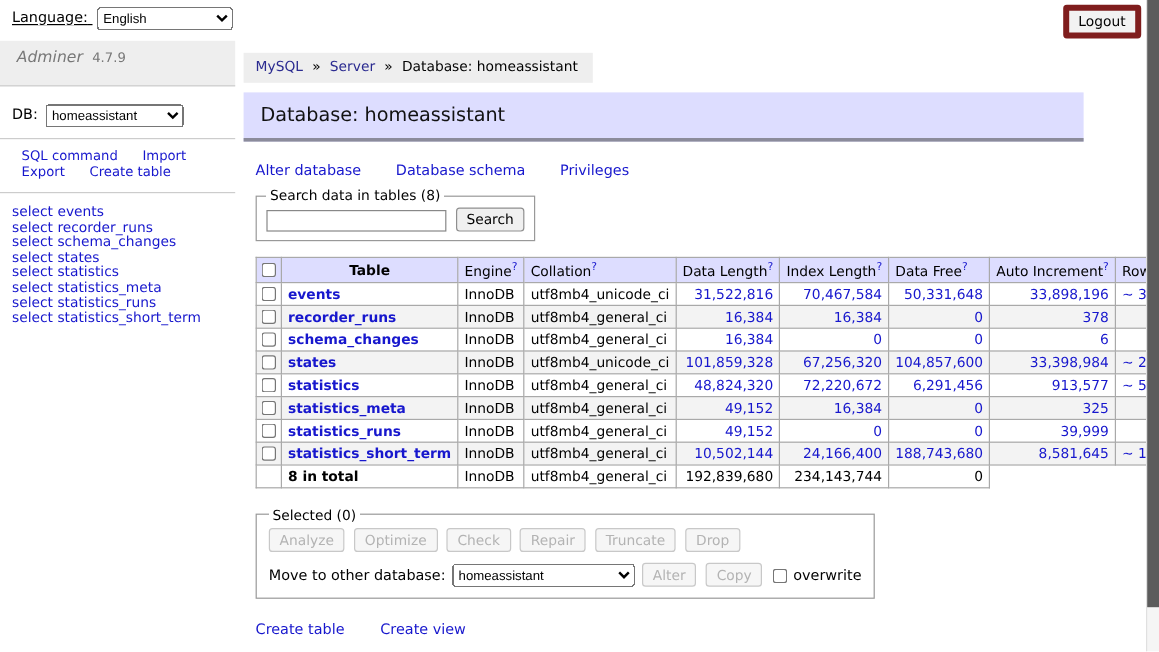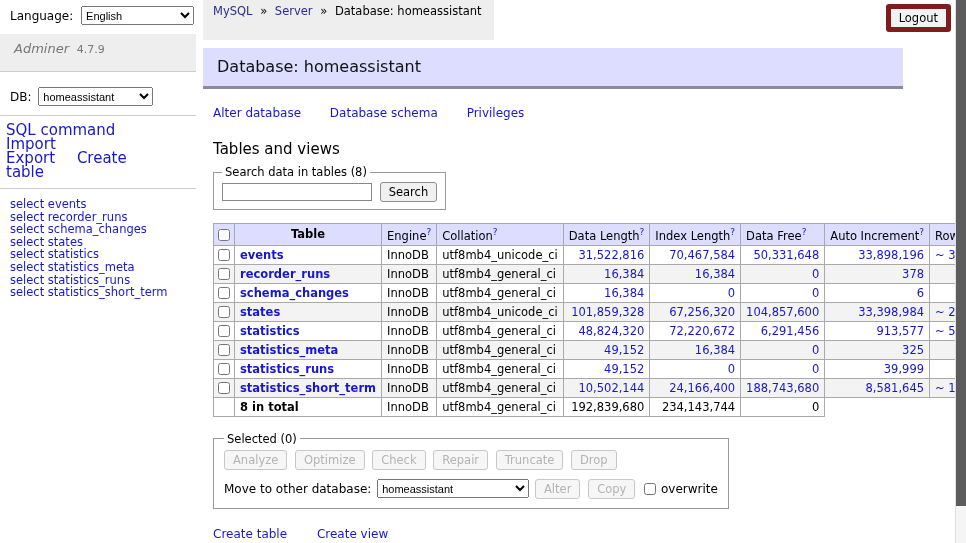--- a/index.html
+++ b/index.html
@@ -6,47 +6,47 @@
   html,body { margin:0; padding:0; }
   body {
     width:966px; height:543px; position:relative; overflow:hidden;
     background:#fff; font-family:"DejaVu Sans","Liberation Sans",sans-serif;
     font-size:12px; color:#000;
   }
   a { color:#1717cd; text-decoration:none; cursor:pointer; }
 
   
   .sidebar { position:absolute; left:0; top:0; width:196px; }
-  .lang-row { padding:6px 0 0 10px; font-size:12px; }
+  .lang-row { padding:6px 0 0 10px; font-size:12px;text-decoration:underline; }
   .lang-row select { width:113px; height:19px; font-size:11px; margin-left:4px; }
   .app-band {
     margin-top:9px; height:38px; background:#eee; border-bottom:1px solid #ccc;
     padding:7px 14px; color:#777;
   }
   .app-title { font-style:italic; font-size:13px; }
   .app-version { font-size:11px; margin-left:4px; }
   .db-row { padding:15px 10px 9px 10px; border-bottom:1px solid #ccc; font-size:12px; }
   .db-row select { width:115px; height:19px; font-size:11px; margin-left:3px; }
-  .cmd-block { padding:7px 10px 9px 6px; border-bottom:1px solid #ccc; font-size:15px; line-height:14px; }
+  .cmd-block { padding:7px 10px 9px 18px; border-bottom:1px solid #ccc; font-size:11px; line-height:14px; }
   .cmd-block a { margin-right:17px; }
   .tbl-links { padding:9px 10px; font-size:11.5px; }
   .tbl-links a { display:block; line-height:12.6px; }
 
   
   .logout-btn {
     position:absolute; top:4px; right:15px;
     font-size:11.5px; padding:2px 8px; background:#f2f2f2;
     border:5px solid #7f1d1d; border-radius:3px; cursor:pointer;
     font-family:inherit;
   }
 
   
   .content { position:absolute; left:203px; top:0; width:700px; }
   .breadcrumb {
-    display:inline-block; background:#eee; padding:4px 12px 22px 10px; font-size:11.5px;
+    display:inline-block; background:#eee; padding:4px 12px 7px 10px; font-size:11.5px;margin-top:44px;
   }
   .breadcrumb a { color:#2b2b90; }
   .breadcrumb .sep { color:#000; margin:0 4px; }
   .page-title {
     margin:8px 0 0 0; background:#ddf; border-bottom:3px solid #8b8b9b;
     padding:9px 14px 10px 14px; font-size:16px; font-weight:normal; color:#111;
   }
   .actions { margin:17px 0 0 10px; font-size:12px; }
   .actions a { margin-right:25px; }
   h3 { font-weight:normal; font-size:15px; margin:20px 0 0 10px; color:#000; }
@@ -151,21 +151,20 @@
   </div>
 
   <h2 class="page-title">Database: homeassistant</h2>
 
   <p class="actions">
     <a>Alter database</a>
     <a>Database schema</a>
     <a>Privileges</a>
   </p>
 
-  <h3>Tables and views</h3>
 
   <fieldset>
     <legend>Search data in tables (8)</legend>
     <input type="text" class="search-input" value="" style="">
     <button class="btn">Search</button>
   </fieldset>
 
   <table>
     <colgroup>
       <col style="width:22px">

